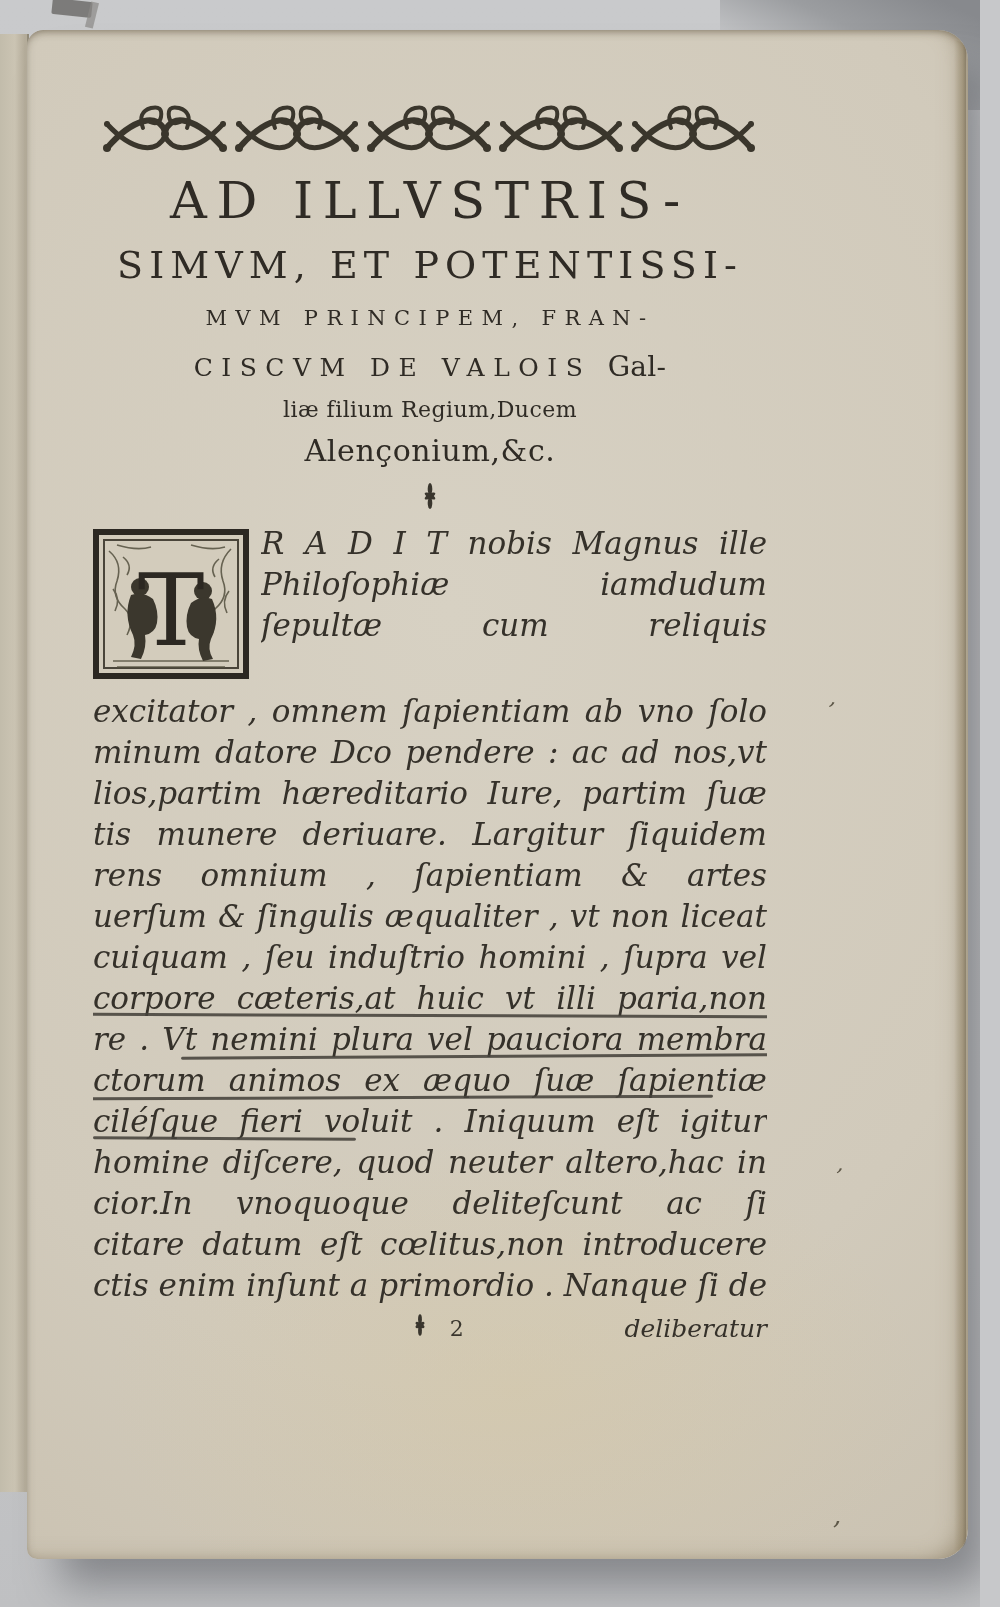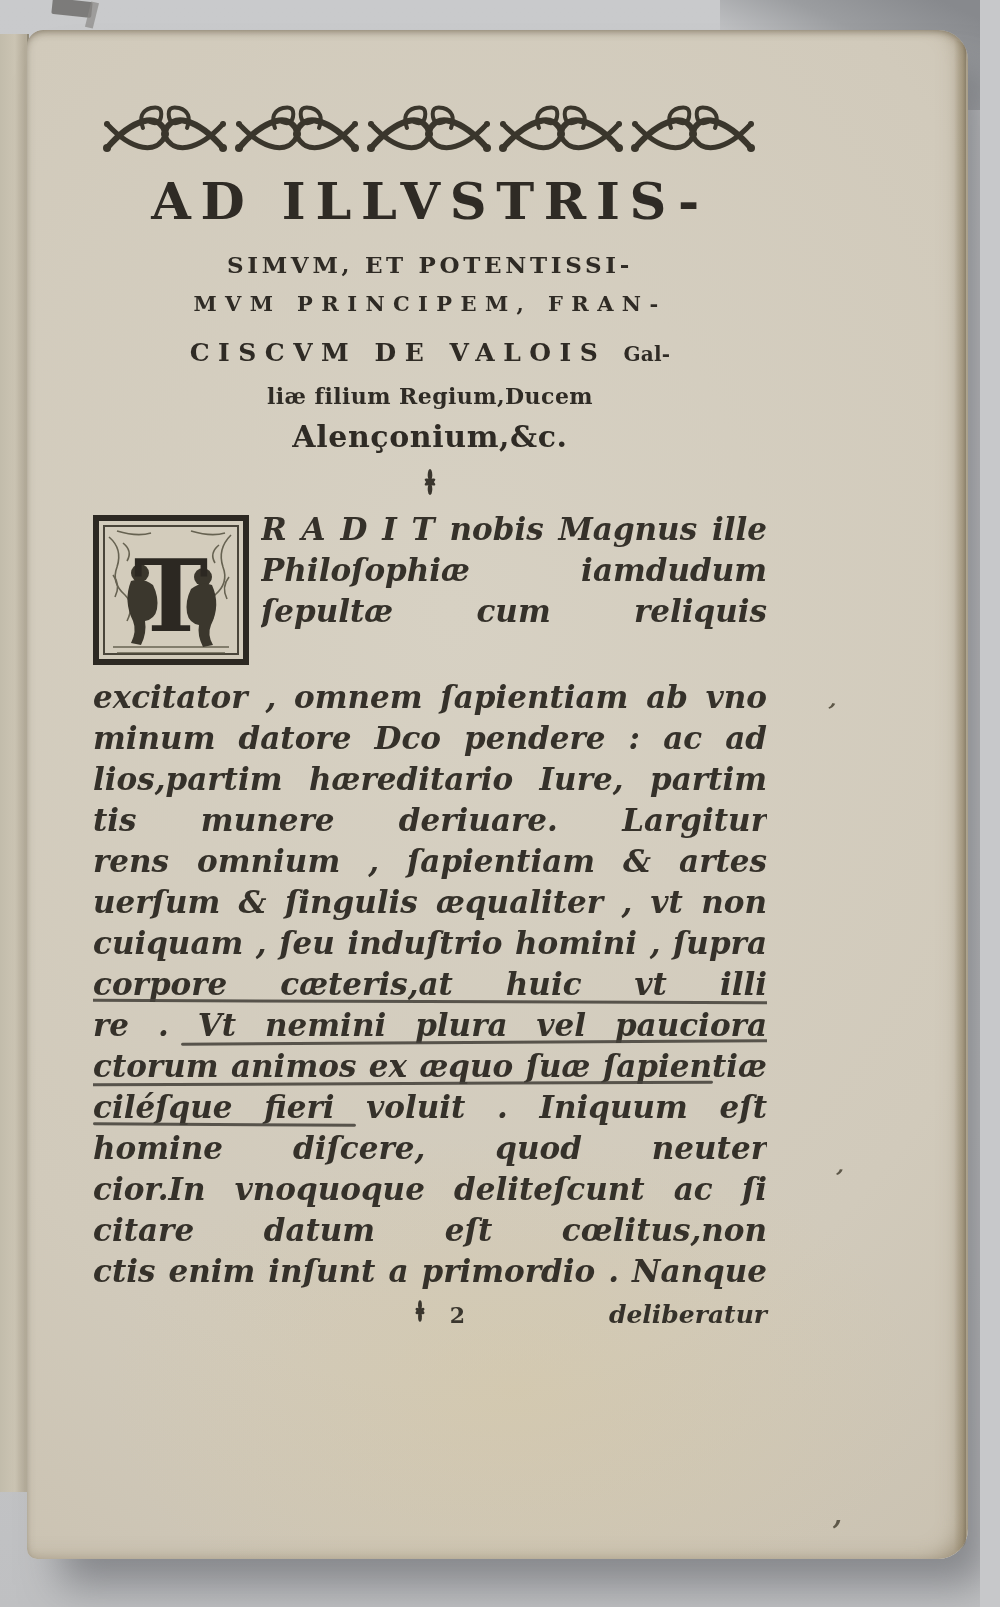--- a/index.html
+++ b/index.html
@@ -1,18 +1,18 @@
 <!DOCTYPE html>
 <html><head>
 <meta charset="utf-8">
 <style>
   html,body{margin:0;padding:0;background:#c7c8ca;}
   .scene{position:relative;width:980px;height:1607px;overflow:hidden;
          background:linear-gradient(180deg,#c9cacc 0%,#c6c7c9 70%,#bfc0c2 100%);
-         font-family:"DejaVu Serif",serif;font-weight:bold;}
+         font-family:"DejaVu Serif",serif;}
   
   .shadow-tr{position:absolute;right:0;top:0;width:260px;height:110px;
              background:linear-gradient(205deg,#87898d 8%,#9b9da0 38%,rgba(201,202,204,0) 72%);}
   
   .clasp{position:absolute;left:52px;top:0;width:40px;height:16px;background:#6e6d6b;
          transform:rotate(6deg);border-radius:2px;opacity:.85;}
   .clasp2{position:absolute;left:88px;top:2px;width:8px;height:26px;background:#8a8986;
           transform:rotate(14deg);opacity:.7;}
   
   .leaf{position:absolute;left:0;top:34px;width:27px;height:1458px;
@@ -31,24 +31,24 @@
           inset 4px 0 10px -6px rgba(100,92,76,.5);}
   .page::after{content:"";position:absolute;right:2px;top:10px;bottom:8px;width:12px;
         border-radius:0 26px 26px 0;
         background:linear-gradient(90deg,rgba(150,135,105,0) 0%,rgba(140,125,95,.45) 70%,rgba(110,98,74,.55) 100%);}
   .textcol{position:absolute;left:66px;top:70px;width:674px;color:#35312a;}
   
   .band{display:block;margin:0 2px 12px 6px;}
   
   .h{white-space:nowrap;text-align:center;color:#2f2b25;}
   .h1{font-size:51px;line-height:62px;letter-spacing:.19em;margin-bottom:12px;}
-  .h2{font-size:23px;line-height:42px;letter-spacing:.16em;margin-bottom:0;}
+  .h2{font-size:38px;line-height:42px;letter-spacing:.16em;margin-bottom:14px;}
   .h3{font-size:21px;line-height:36px;letter-spacing:.40em;margin-bottom:12px;}
   .h4{font-size:25px;line-height:38px;letter-spacing:.34em;margin-bottom:4px;}
-  .h4 .tail{font-size:20px;letter-spacing:.01em;}
+  .h4 .tail{font-size:28px;letter-spacing:.01em;}
   .h5{font-size:22px;line-height:38px;letter-spacing:.02em;margin-bottom:2px;}
   .h6{font-size:30px;line-height:40px;letter-spacing:.02em;margin-bottom:12px;}
   .starline{text-align:center;height:32px;margin-bottom:8px;}
   
   .cap{float:left;width:156px;height:150px;margin:6px 12px 4px 0;}
   
   .bl{position:relative;height:41px;line-height:41px;font-style:italic;font-size:31px;
       text-align:justify;text-align-last:justify;overflow:hidden;}
   .opening{min-height:168px;}
   .ink{position:absolute;bottom:2px;height:3px;background:#46423b;border-radius:3px;

